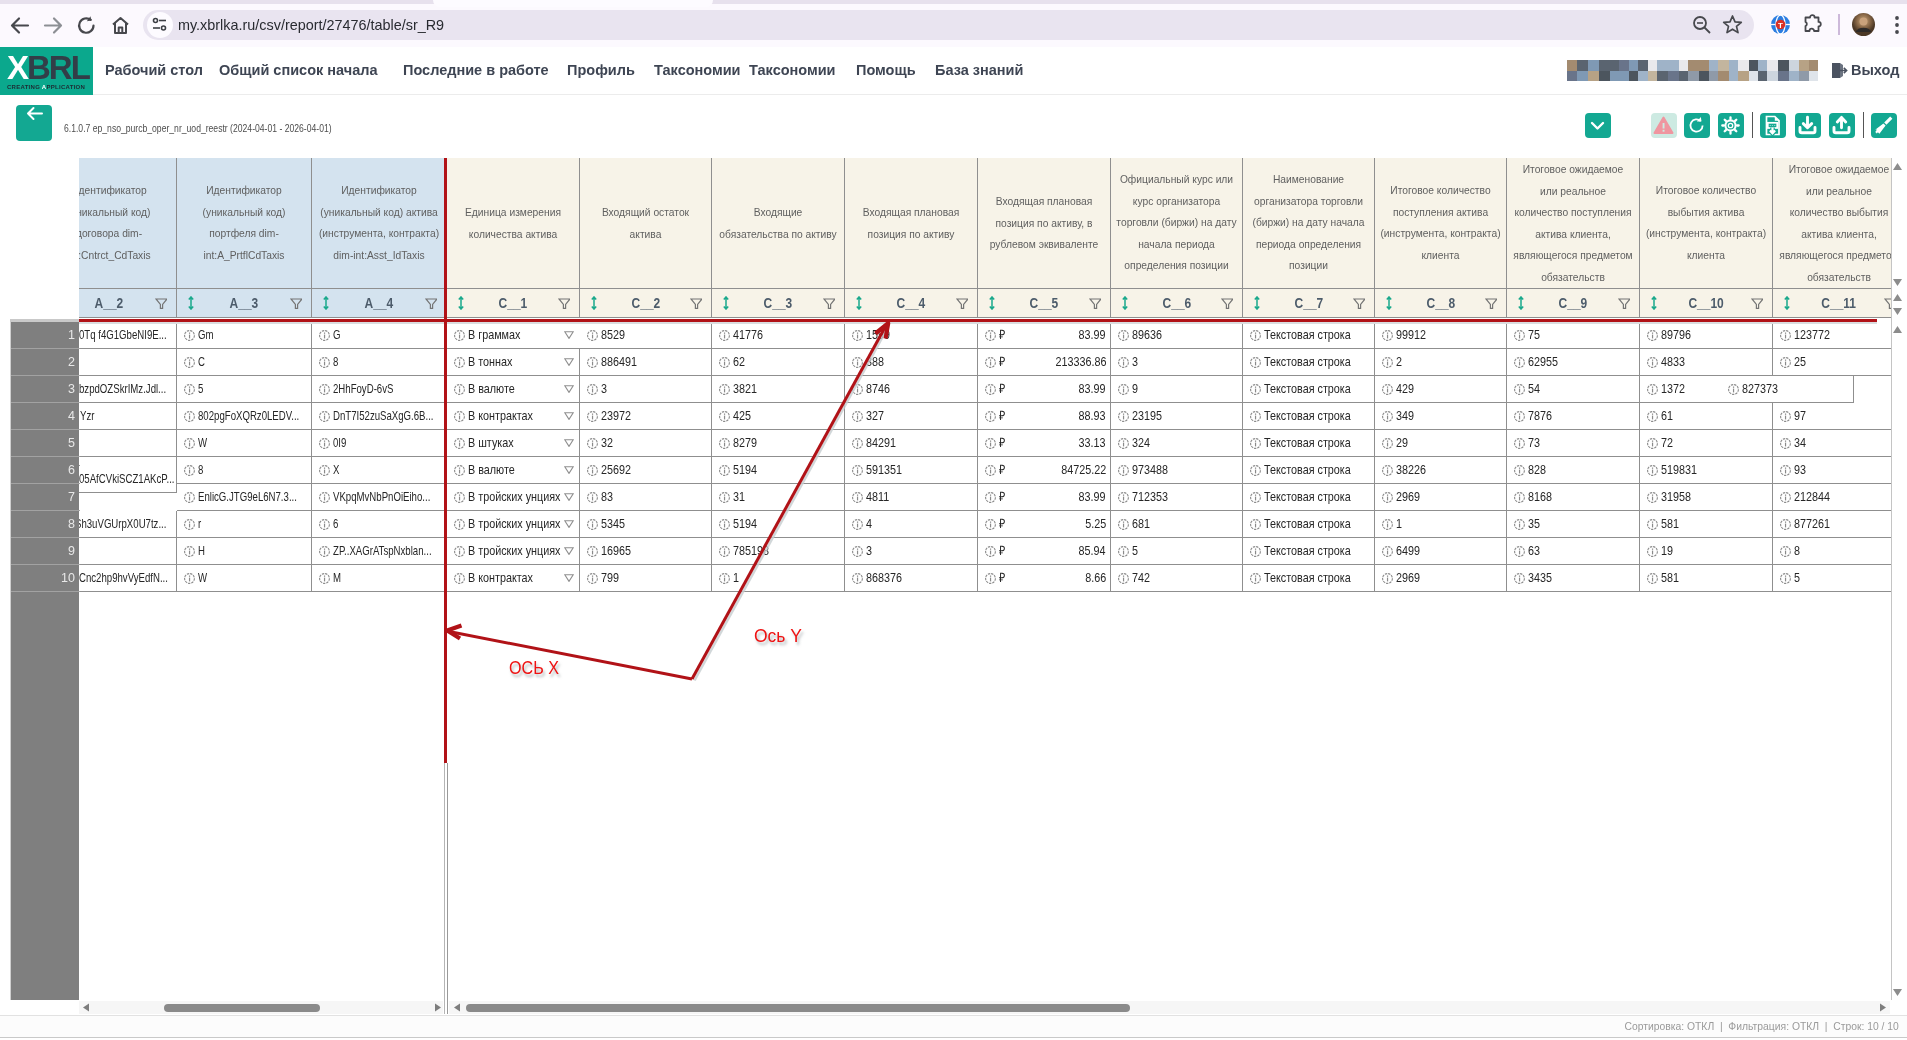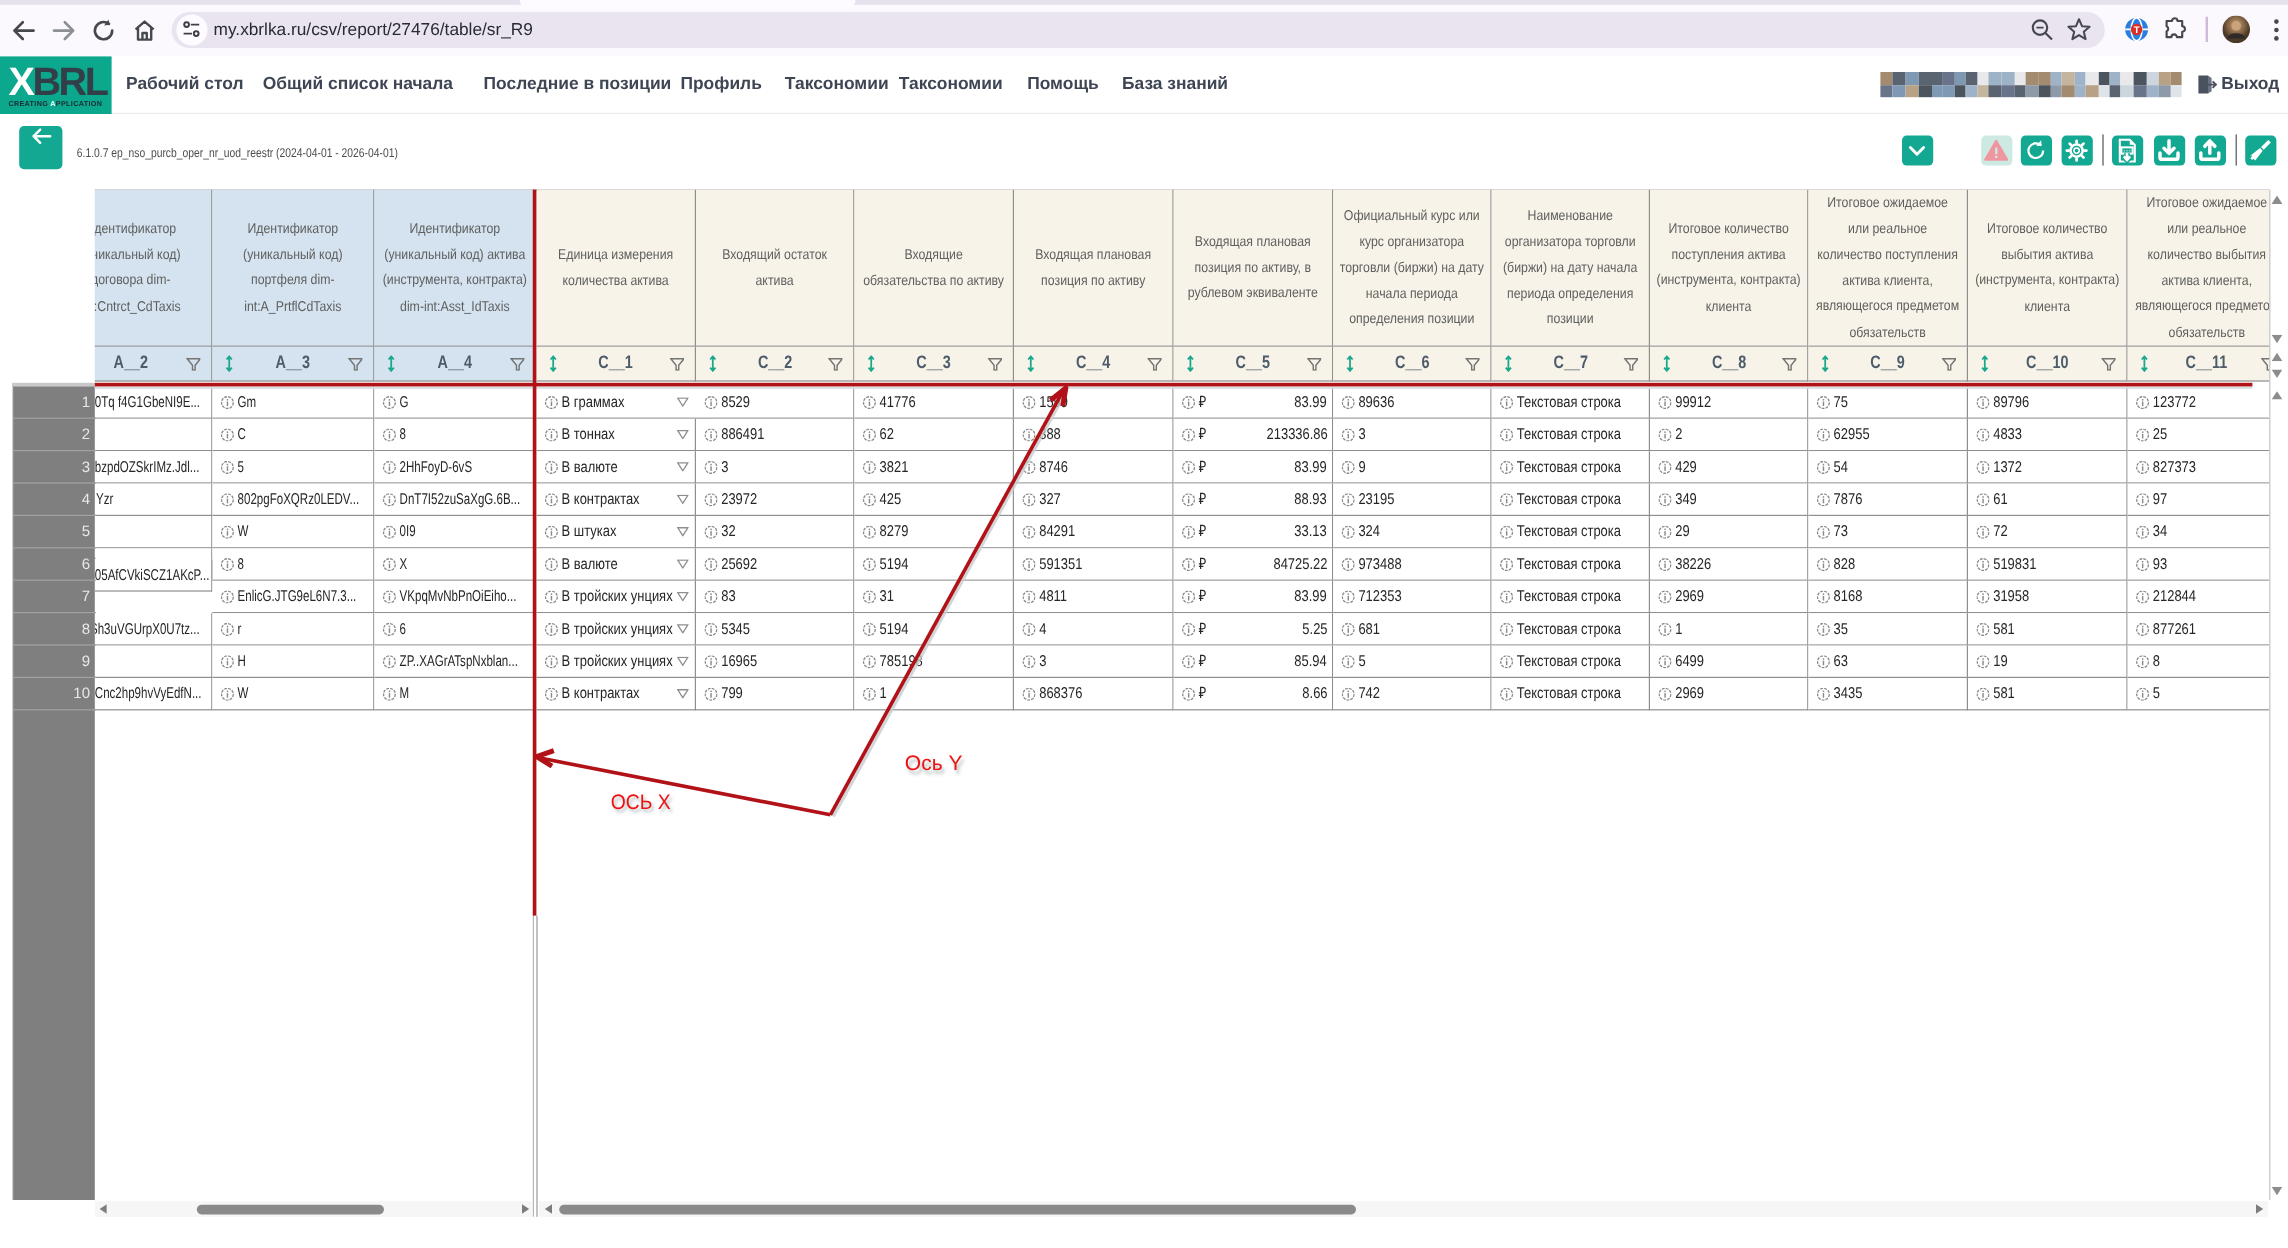--- a/index.html
+++ b/index.html
@@ -118,21 +118,21 @@
       <circle cx="4" cy="10" r="1.9" fill="#47484d"></circle>
       <circle cx="4" cy="17" r="1.9" fill="#47484d"></circle>
     </svg>
     <div id="nav"></div>
     <div id="logo">
       <div class="abs" style="left:7px;top:2px;font-size:33px;font-weight:bold;color:#fff;letter-spacing:-2px">X<span style="color:#323e48">BRL</span></div>
       <div class="abs" style="left:7px;top:37px;font-size:6px;font-weight:bold;color:#1d2b33;letter-spacing:0.28px;white-space:nowrap">CREATING <span style="color:#fff">A</span>PPLICATION</div>
     </div>
     <div class="mi" style="left:105px">Рабочий стол</div>
     <div class="mi" style="left:219px">Общий список начала</div>
-    <div class="mi" style="left:403px">Последние в позиции</div>
+    <div class="mi" style="left:403px">Последние в работе</div>
     <div class="mi" style="left:567px">Профиль</div>
     <div class="mi" style="left:654px">Таксономии</div>
     <div class="mi" style="left:749px">Таксономии</div>
     <div class="mi" style="left:856px">Помощь</div>
     <div class="mi" style="left:935px">База знаний</div>
     <div class="abs" style="left:1567px;top:60px;width:10px;height:11px;background:#a38b70"></div>
     <div class="abs" style="left:1567px;top:71px;width:10px;height:10px;background:#69748a"></div>
     <div class="abs" style="left:1577px;top:60px;width:11px;height:11px;background:#5a6470"></div>
     <div class="abs" style="left:1577px;top:71px;width:11px;height:10px;background:#7f99b4"></div>
     <div class="abs" style="left:1588px;top:60px;width:11px;height:11px;background:#7f99b4"></div>
@@ -770,21 +770,21 @@
           <use href="#ginfo"></use>
         </svg>
         <div class="tx" style="left:20.5px">54</div>
       </div>
       <div class="cell dcell" style="left:1193px;top:217.5px;width:133px;height:27px">
         <svg class="ic" style="left:6.5px" width="11" height="11" viewBox="0 0 11 11">
           <use href="#ginfo"></use>
         </svg>
         <div class="tx" style="left:20.5px">1372</div>
       </div>
-      <div class="cell dcell" style="left:1326px;top:217.5px;width:133px;height:27px">
+      <div class="cell dcell" style="left:1274px;top:217.5px;width:133px;height:27px">
         <svg class="ic" style="left:6.5px" width="11" height="11" viewBox="0 0 11 11">
           <use href="#ginfo"></use>
         </svg>
         <div class="tx" style="left:20.5px">827373</div>
       </div>
       <div class="cell dcell" style="left:0px;top:244.5px;width:133px;height:27px">
         <svg class="ic" style="left:6.5px" width="11" height="11" viewBox="0 0 11 11">
           <use href="#ginfo"></use>
         </svg>
         <div class="tx" style="left:20.5px">В контрактах</div>
@@ -1303,20 +1303,23 @@
     </svg>
     <svg class="abs" style="left:435px;top:1003px" width="6" height="9">
       <path d="M0 0.5 L0 8.5 L6 4.5 Z" fill="#7d7d7d"></path>
     </svg>
     <svg class="abs" style="left:453.5px;top:1003px" width="6" height="9">
       <path d="M6 0.5 L6 8.5 L0 4.5 Z" fill="#7d7d7d"></path>
     </svg>
     <svg class="abs" style="left:1879.5px;top:1003px" width="6" height="9">
       <path d="M0 0.5 L0 8.5 L6 4.5 Z" fill="#7d7d7d"></path>
     </svg>
+    <div id="status">
+      <span>Сортировка: ОТКЛ &nbsp;|&nbsp; Фильтрация: ОТКЛ &nbsp;|&nbsp; Строк: 10 / 10</span>
+    </div>
     <div class="abs" style="left:443.6px;top:158px;width:1px;height:856px;background:#b5b5b5"></div>
     <div class="abs" style="left:79px;top:322.4px;width:1798px;height:2px;background:#dadddf"></div>
     <div class="red" style="left:444.4px;top:158px;width:2.8px;height:605px"></div>
     <div class="red" style="left:79px;top:319.3px;width:1798px;height:2.9px"></div>
     <svg class="abs" style="left:0;top:0;pointer-events:none" width="1907" height="1040">
       <path d="M694.5 680.5 L888 327" stroke="#c6cdcf" stroke-width="2.6" fill="none" opacity="0.8"></path>
       <path d="M692 679 L886 325.5" stroke="#b11217" stroke-width="3" fill="none"></path>
       <path d="M875.5 333.5 L888.2 323.2 L885.6 338.5" stroke="#b11217" stroke-width="4.2" fill="none" stroke-linejoin="round"></path>
       <path d="M692 679 L449 631.5" stroke="#b11217" stroke-width="3" fill="none"></path>
       <path d="M461.5 625.5 L447.2 630.5 L460 638.5" stroke="#b11217" stroke-width="4.2" fill="none" stroke-linejoin="round"></path>

